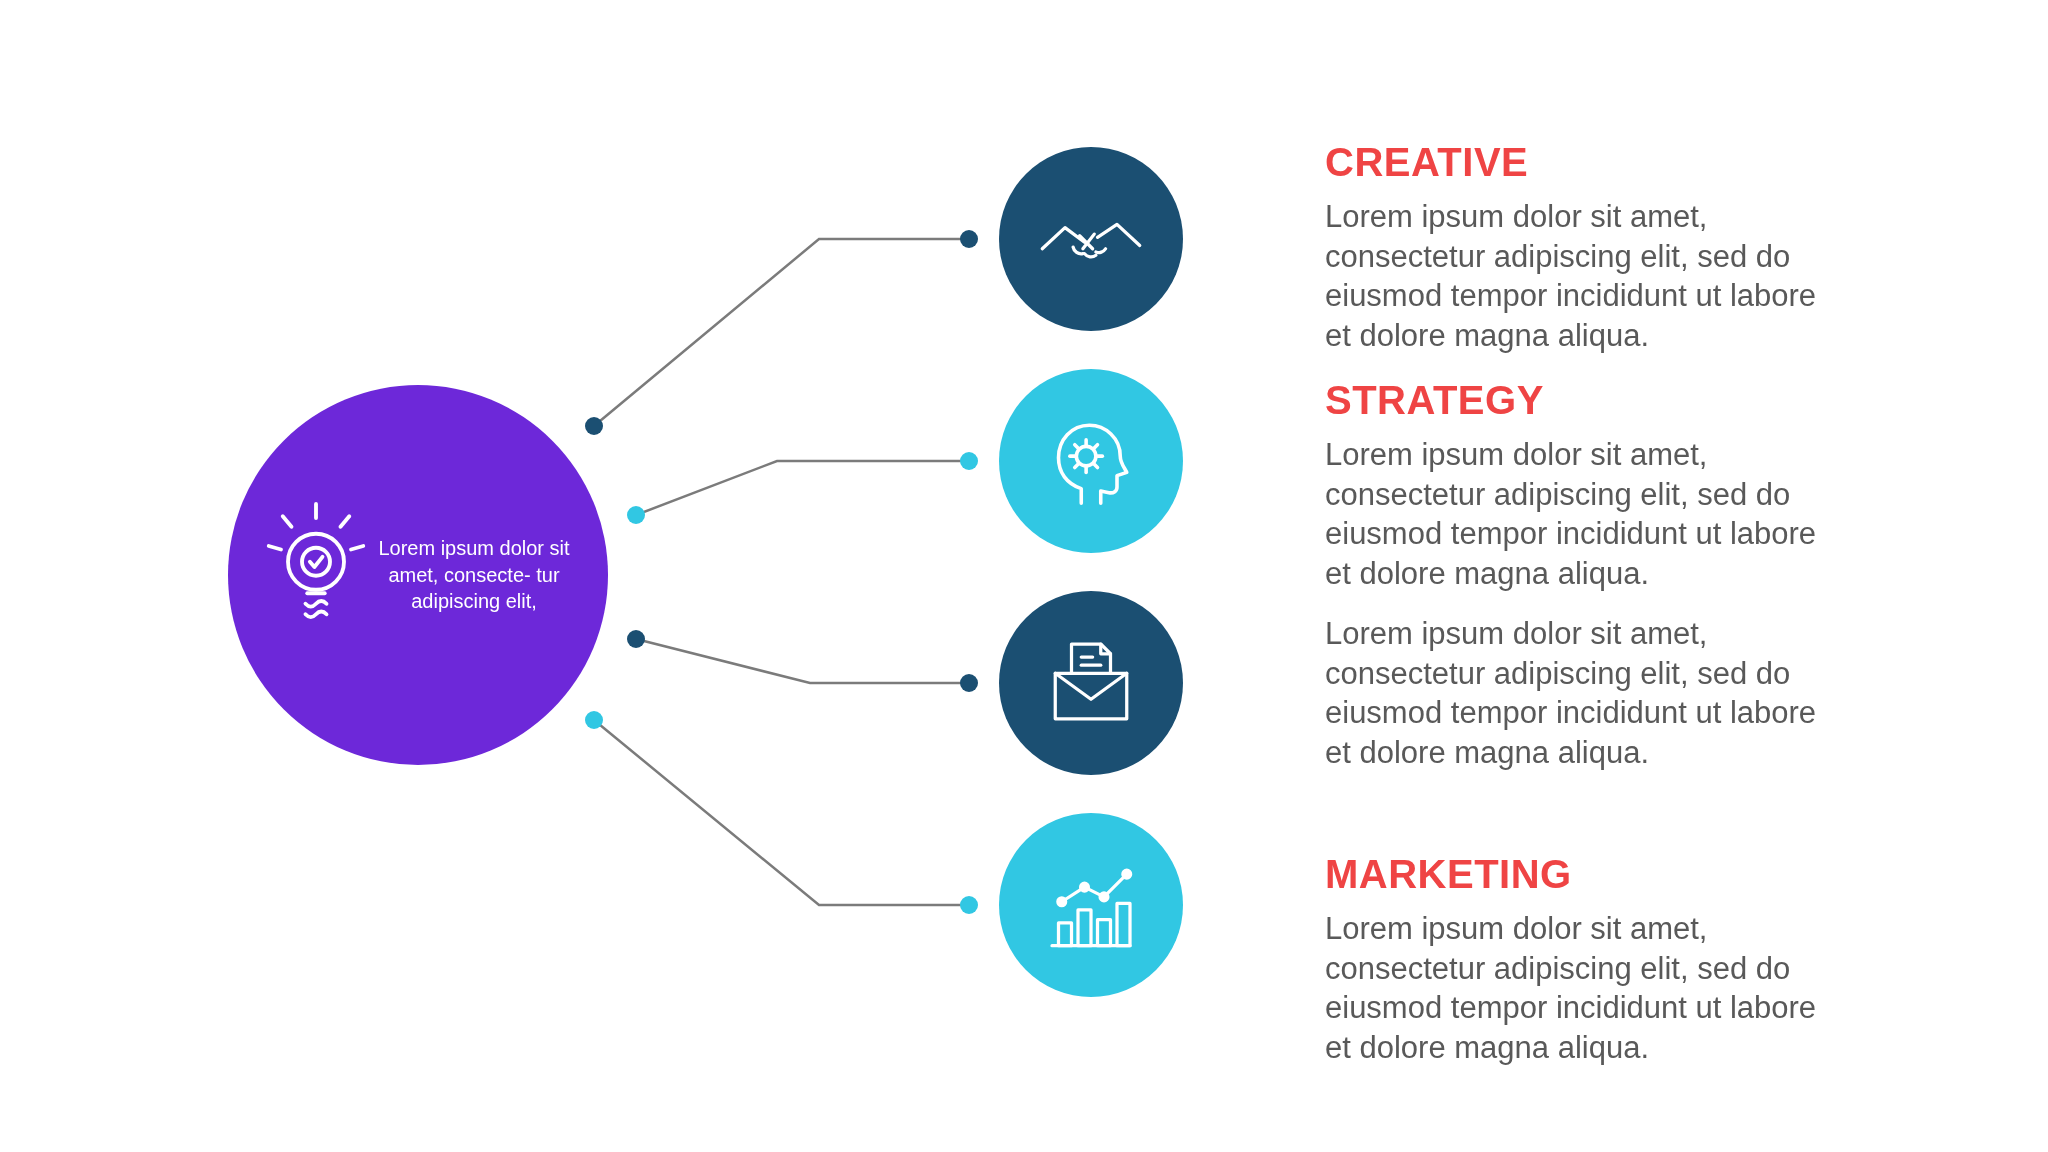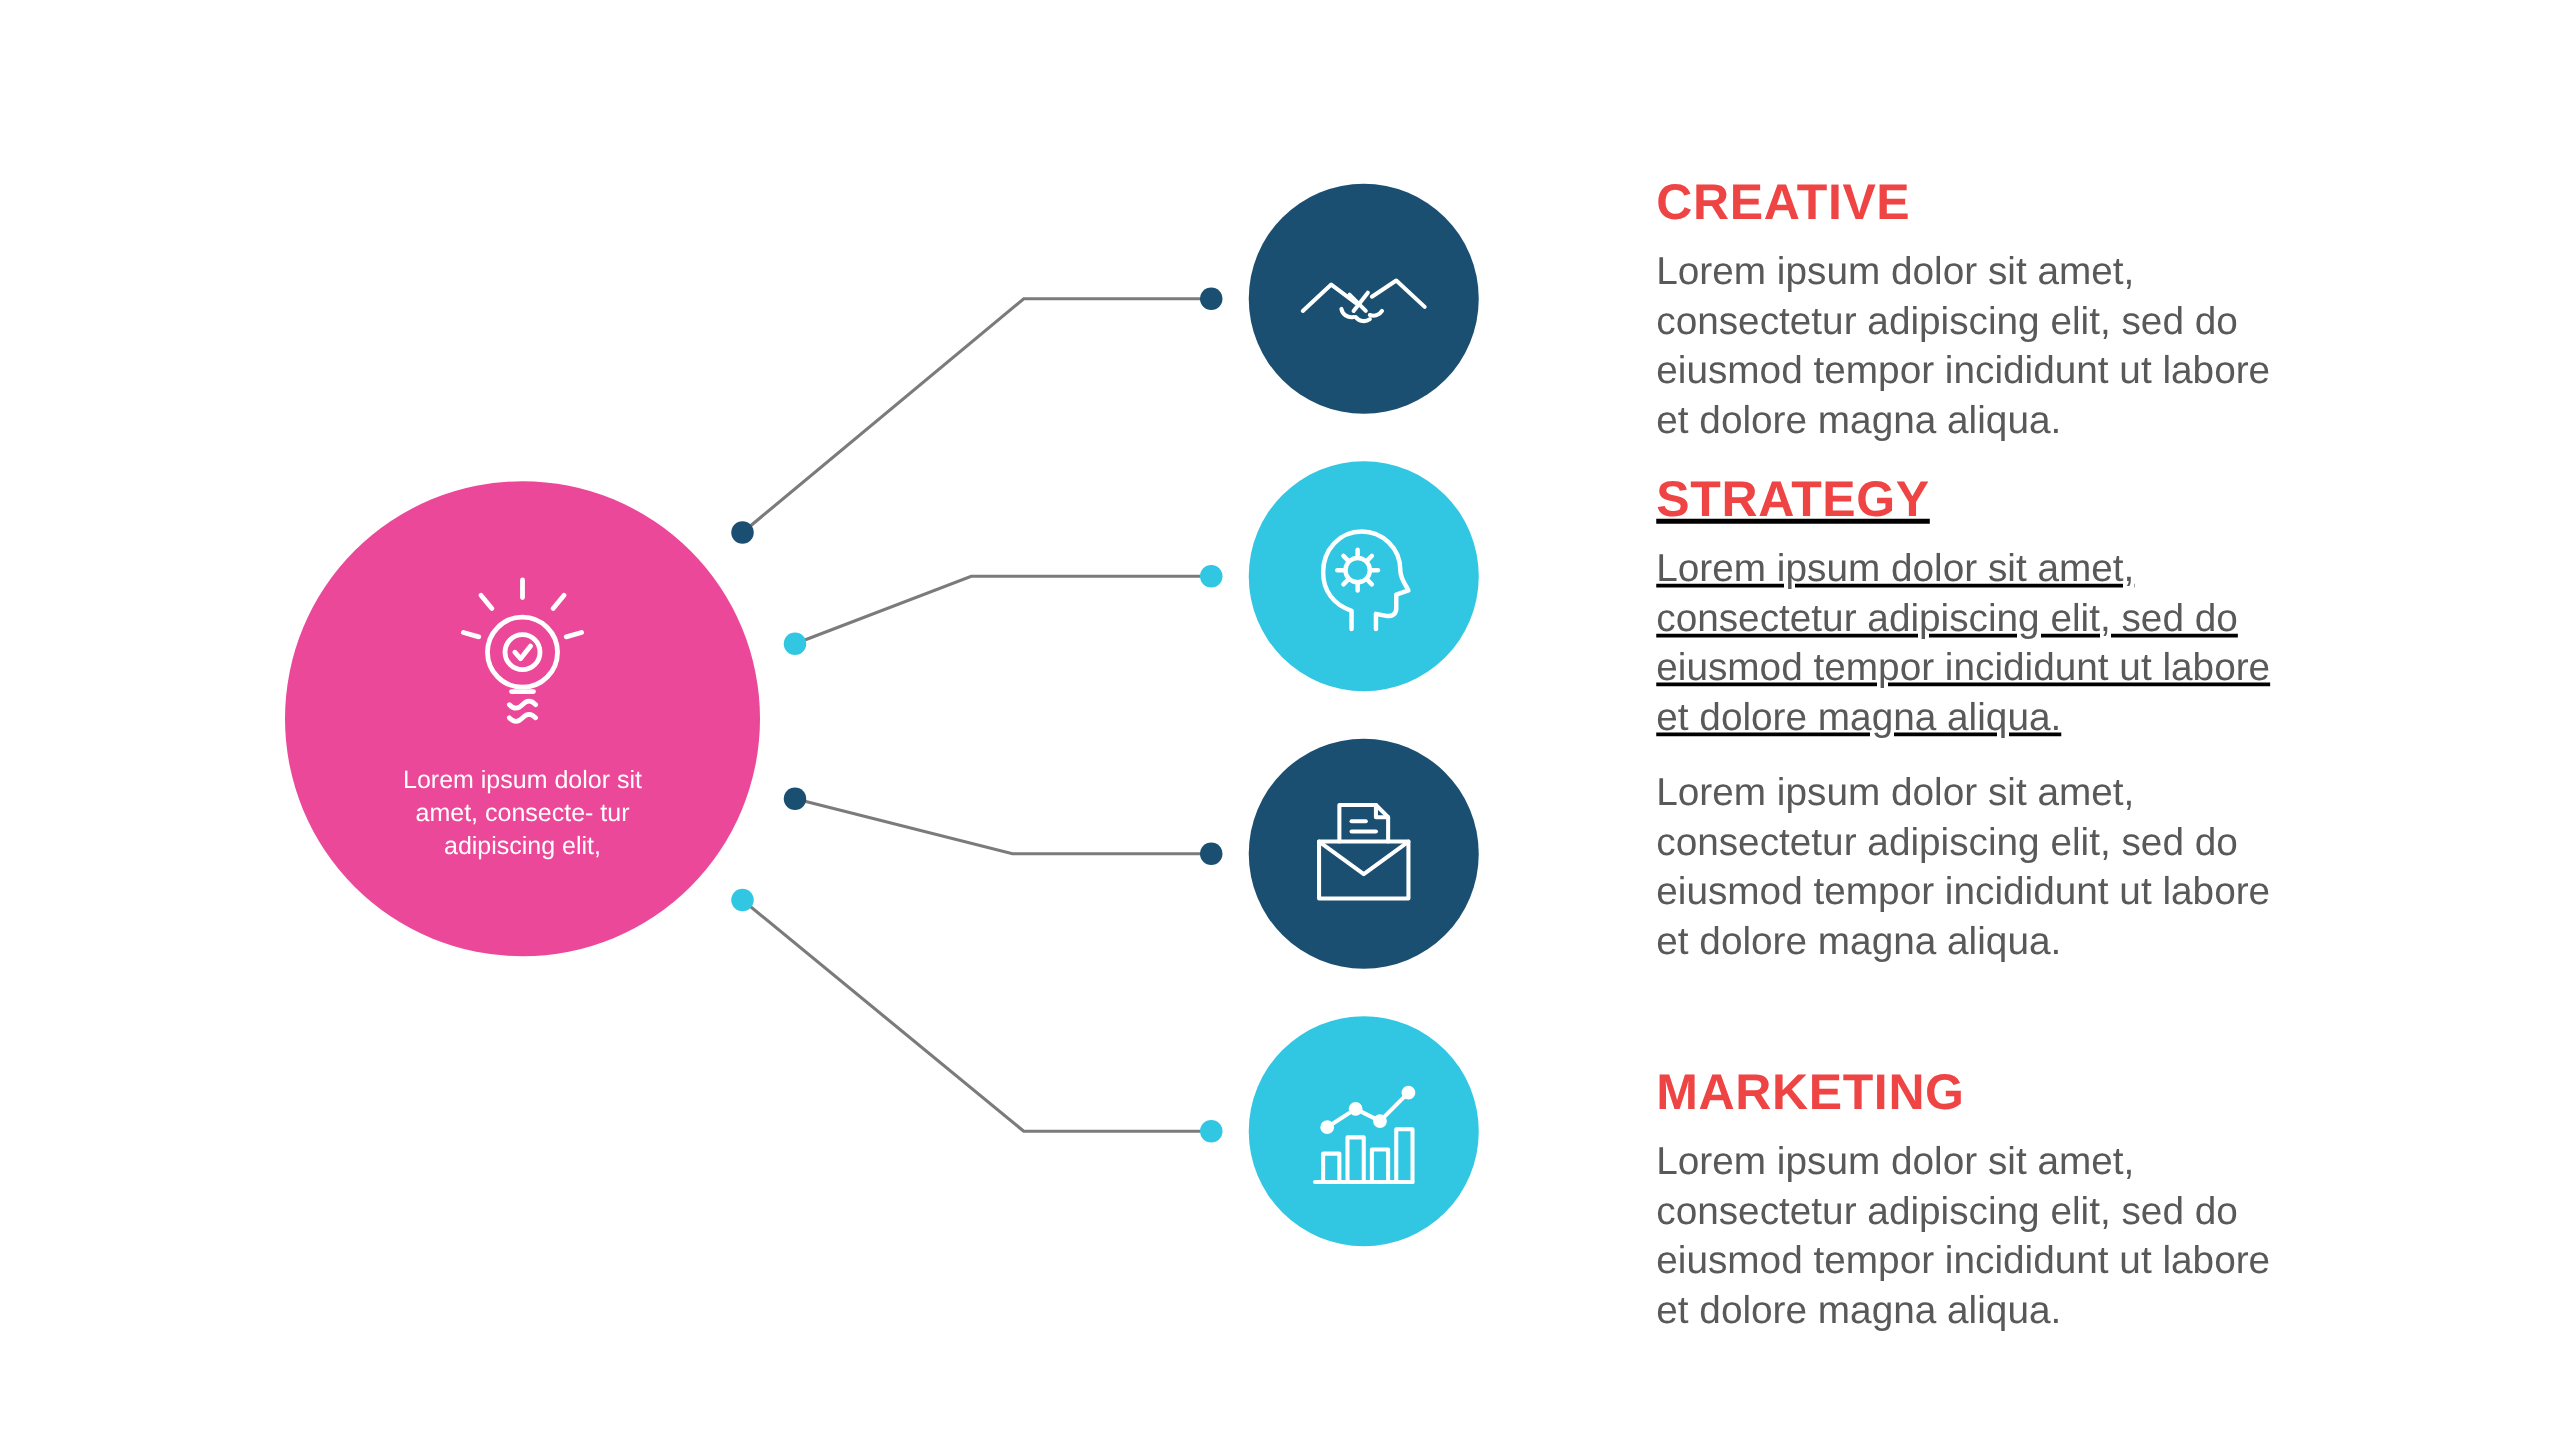--- a/index.html
+++ b/index.html
@@ -17,23 +17,23 @@
     left: 0; top: 0;
     width: 2048px; height: 1152px;
     pointer-events: none;
   }
   
   .center-node {
     position: absolute;
     left: 228px; top: 385px;
     width: 380px; height: 380px;
     border-radius: 50%;
-    background: #ec4899;
+    background: #6d28d9;
     display: flex;
-    flex-direction: column;
+    flex-direction: row;
     align-items: center;
     justify-content: center;
     text-align: center;
   }
   .center-node svg { width: 112px; height: 136px; margin-bottom: 16px; }
   .center-text {
     color: #ffffff;
     font-size: 20px;
     line-height: 1.32;
     width: 205px;
@@ -67,21 +67,21 @@
     letter-spacing: 0.5px;
     color: #ef4444;
   }
   .text-block p {
     margin: 0;
     font-size: 31px;
     line-height: 1.28;
     color: #595959;
   }
   .block-creative  { top: 140px; }
-  .block-strategy  { top: 378px; text-decoration: underline; }
+  .block-strategy  { top: 378px; }
   .block-marketing { top: 614px; }
   .block-business  { top: 852px; }
 </style>
 </head>
 <body>
 
 <div class="canvas">
 
   <svg class="connectors" viewBox="0 0 2048 1152">
     <polyline points="594,426 819,239 969,239" fill="none" stroke="#7b7b7b" stroke-width="2.5"></polyline>

